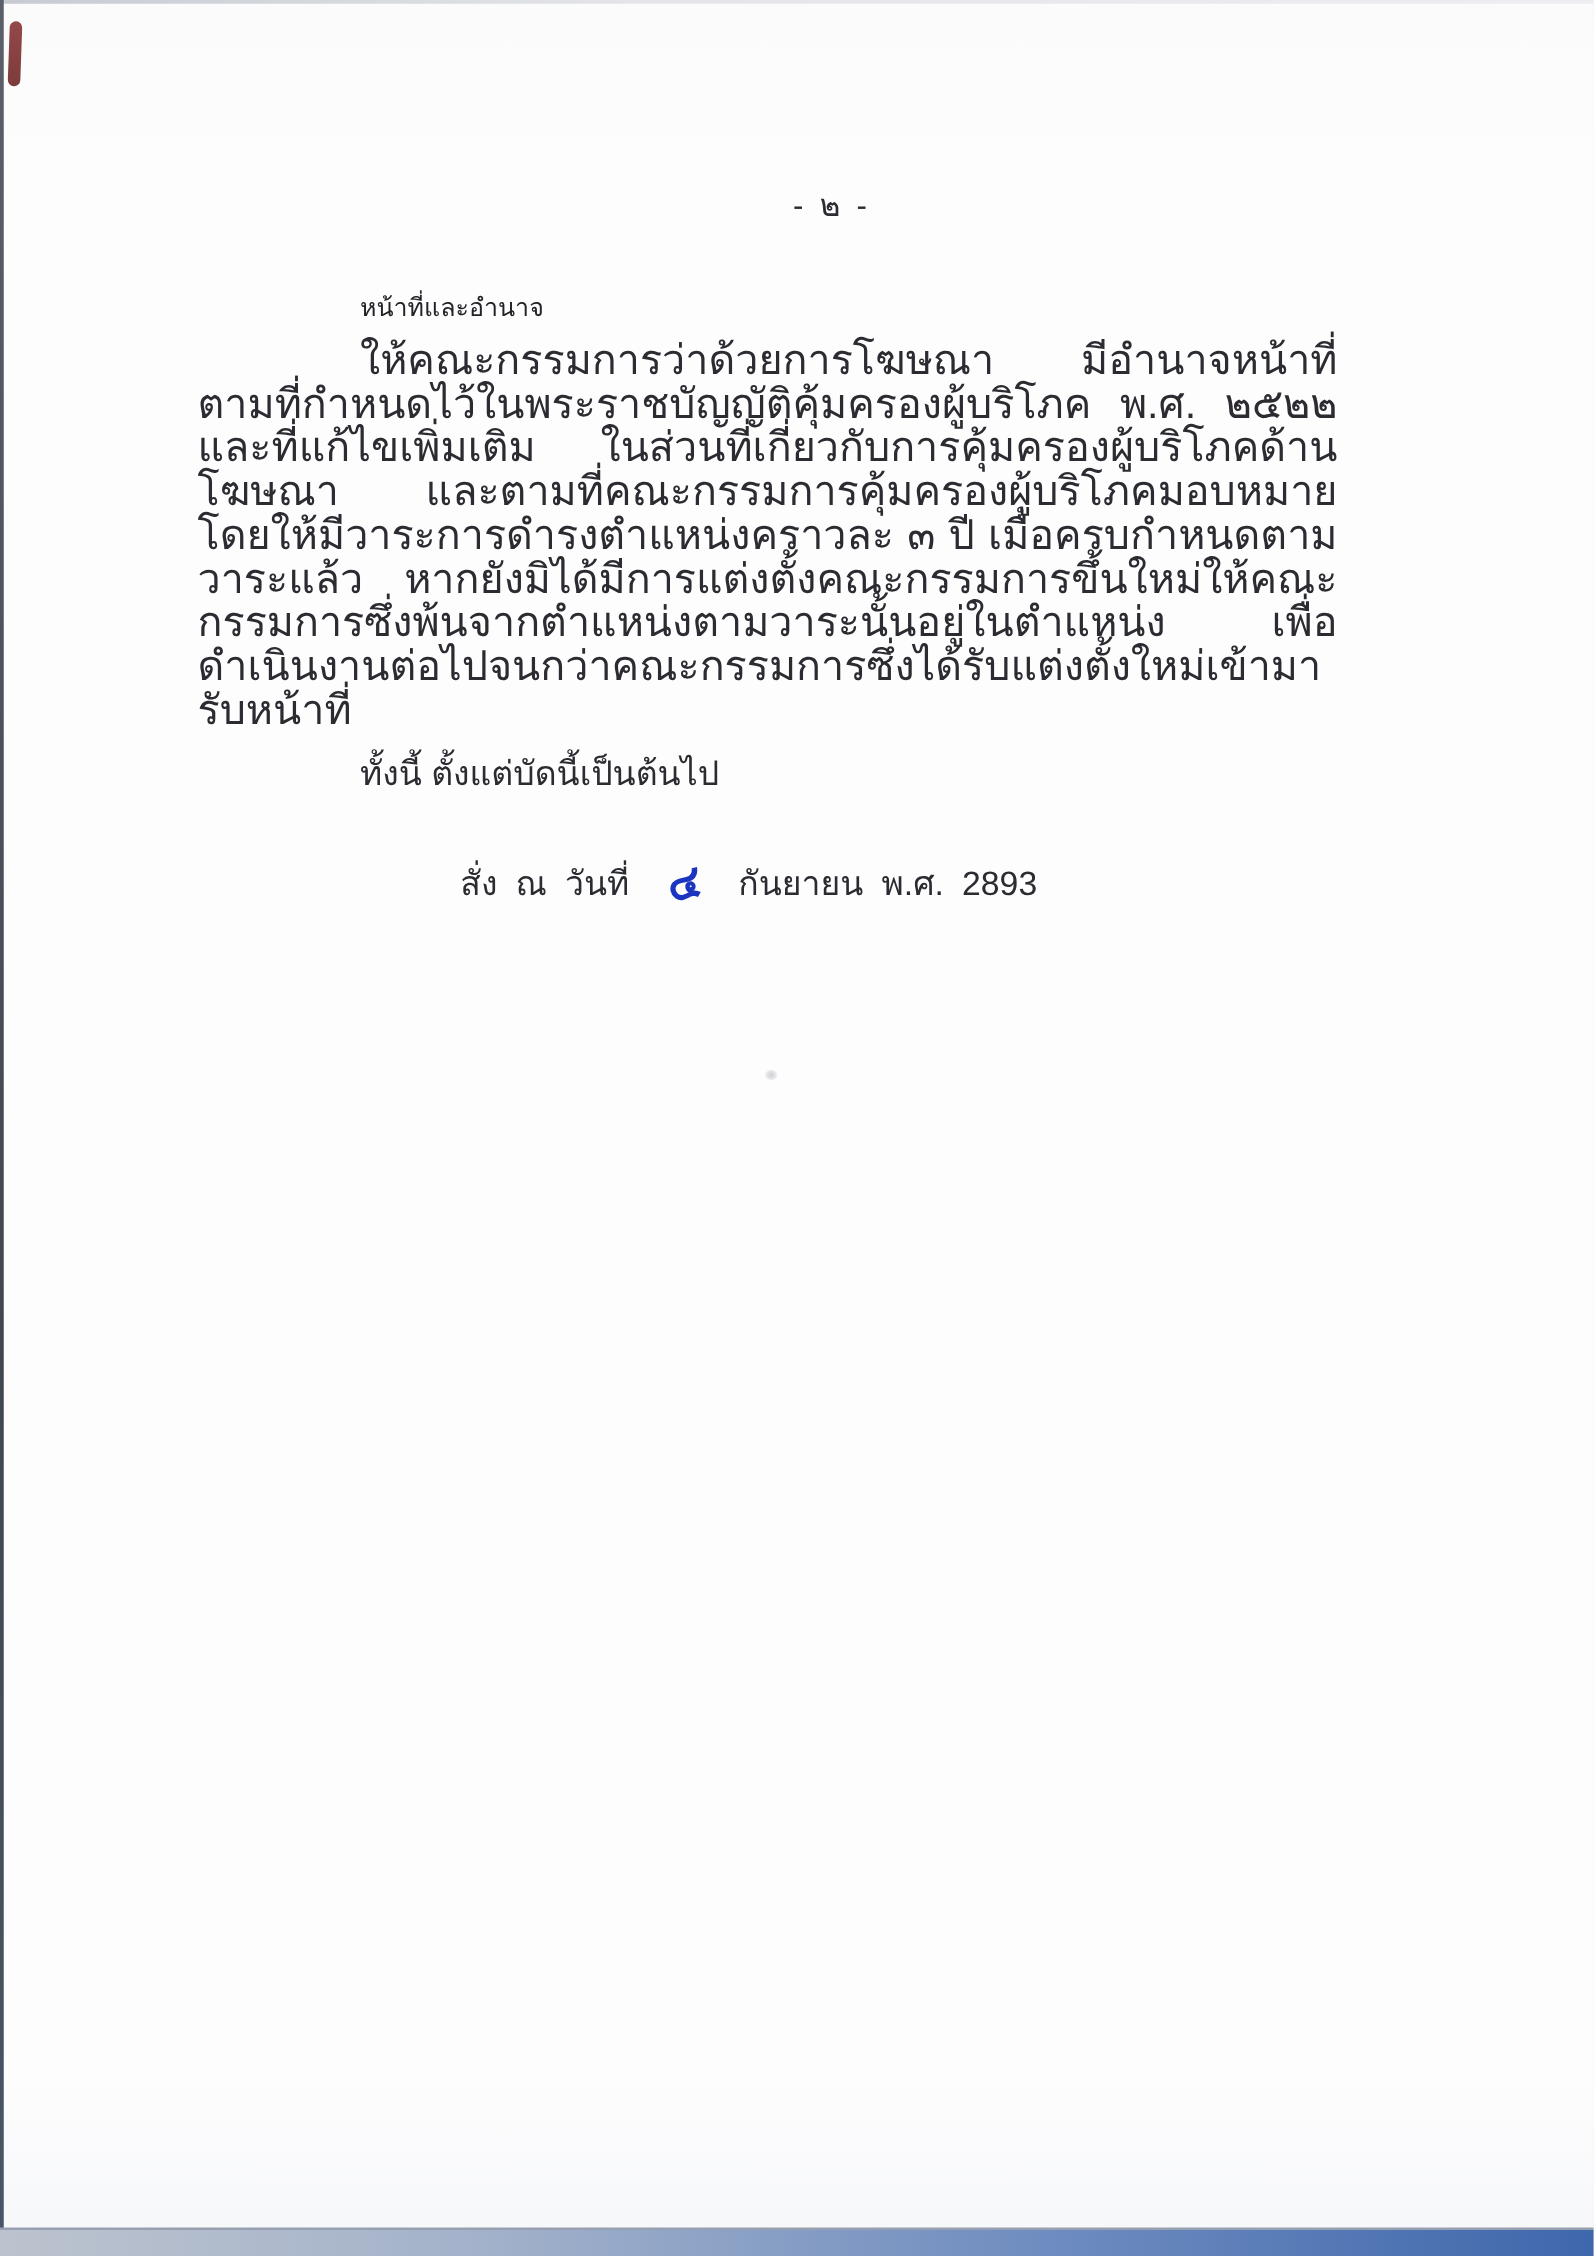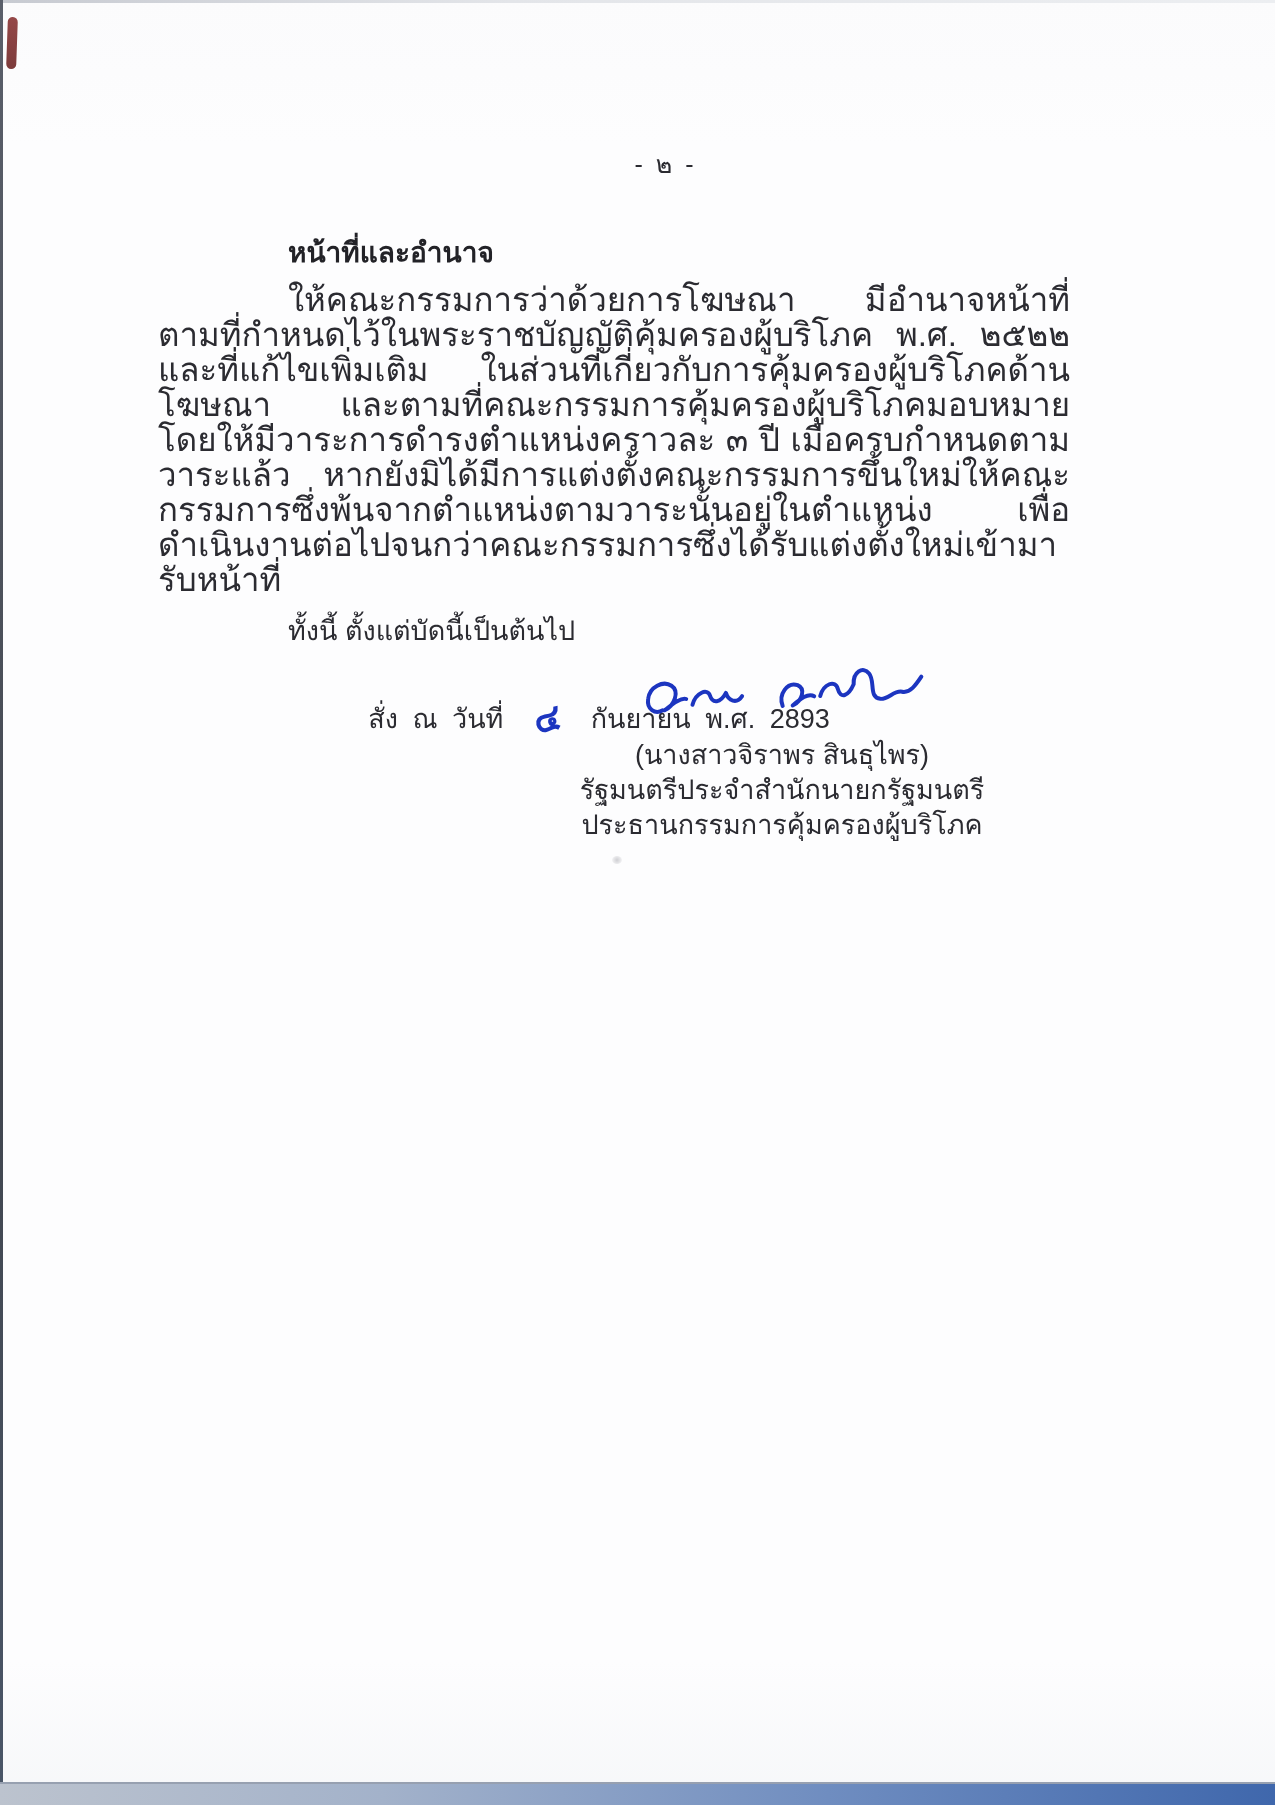--- a/index.html
+++ b/index.html
@@ -25,21 +25,21 @@
     background:linear-gradient(90deg,#bcc3ce 0%,#a3b2ca 30%,#6f8dc0 65%,#3f67ac 100%);}
   .smudge{position:absolute;left:612px;top:856px;width:10px;height:8px;border-radius:50%;
     background:radial-gradient(circle,rgba(120,120,130,.35),rgba(120,120,130,0));}
 
   .page-number{
     position:absolute;top:144px;left:0;width:100%;
     text-align:center;padding-left:56px;box-sizing:border-box;
     font-size:25px;letter-spacing:3px;
   }
   .content{position:absolute;left:158px;top:230px;width:912px;}
-  .heading{margin:0 0 8px 130px;font-size:28px;font-weight:700;color:#222227;}
+  .heading{margin:0 0 8px 130px;font-size:20px;font-weight:400;color:#222227;}
   .body-text{
     margin:0;font-size:33px;line-height:35px;
     text-align:justify;text-indent:130px;color:#2b2b31;
   }
   .effective-line{margin:12px 0 0 130px;font-size:27px;}
   .order-line{
     margin-top:35px;text-align:center;font-size:27px;word-spacing:7px;
     padding-right:30px;
   }
   .handwritten-day{
@@ -70,28 +70,15 @@
 
     <p class="body-text">ให้คณะกรรมการว่าด้วยการโฆษณา มีอำนาจหน้าที่ตามที่กำหนดไว้ในพระราชบัญญัติคุ้มครองผู้บริโภค พ.ศ. ๒๕๒๒ และที่แก้ไขเพิ่มเติม ในส่วนที่เกี่ยวกับการคุ้มครองผู้บริโภคด้านโฆษณา และตามที่คณะกรรมการคุ้มครองผู้บริโภคมอบหมาย โดยให้มีวาระการดำรงตำแหน่งคราวละ ๓ ปี เมื่อครบกำหนดตามวาระแล้ว หากยังมิได้มีการแต่งตั้งคณะกรรมการขึ้นใหม่ให้คณะกรรมการซึ่งพ้นจากตำแหน่งตามวาระนั้นอยู่ในตำแหน่ง เพื่อดำเนินงานต่อไปจนกว่าคณะกรรมการซึ่งได้รับแต่งตั้งใหม่เข้ามารับหน้าที่</p>
 
     <p class="effective-line">ทั้งนี้ ตั้งแต่บัดนี้เป็นต้นไป</p>
 
     <div class="order-line">
       <span>สั่ง  ณ  วันที่</span><span class="handwritten-day">๔</span><span>กันยายน พ.ศ. 2893</span>
     </div>
   </div>
 
-  <div class="sig-block">
-    <svg class="sig-ink" width="300" height="58" viewBox="0 0 300 58">
-      <g fill="none" stroke="#1c35c0" stroke-width="4" stroke-linecap="round" stroke-linejoin="round" transform="rotate(-3 150 29)">
-        <path d="M30,40 C22,44 14,38 16,28 C18,16 32,10 40,16 C48,22 42,36 32,40 C40,34 50,28 54,30"></path>
-        <path d="M60,36 C64,24 76,20 78,28 C80,36 88,36 94,26 C96,34 104,38 110,30"></path>
-        <path d="M150,42 C146,30 156,18 166,22 C174,26 170,38 160,42 C168,36 176,30 182,34"></path>
-        <path d="M188,34 C192,22 204,18 206,28 C208,38 216,36 222,24 C222,12 232,6 238,14 C244,22 236,38 248,40 C256,41 262,32 270,34 C278,36 284,28 290,20"></path>
-      </g>
-    </svg>
-    <div class="sig-name">(นางสาวจิราพร สินธุไพร)</div>
-    <div class="sig-title">รัฐมนตรีประจำสำนักนายกรัฐมนตรี</div>
-    <div class="sig-title">ประธานกรรมการคุ้มครองผู้บริโภค</div>
-  </div>
 
   <div class="bottom-strip"></div>
 </div>
 
 </body></html>

